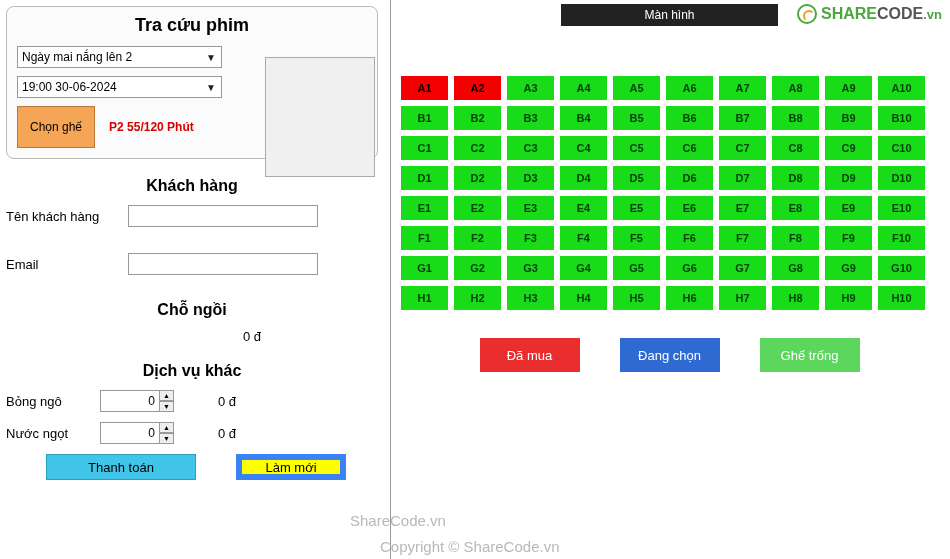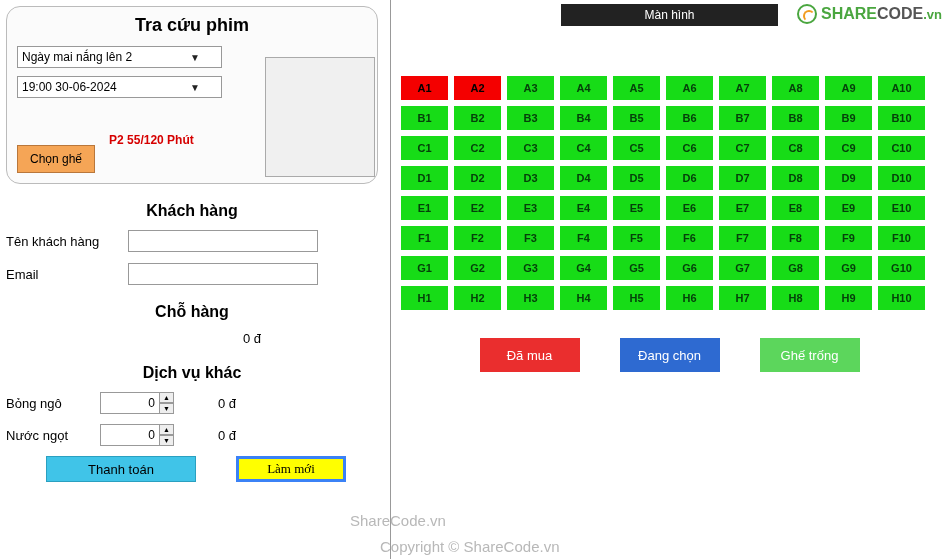--- a/index.html
+++ b/index.html
@@ -2,62 +2,62 @@
 <html><head>
 <meta charset="utf-8">
 <style>
   * { box-sizing: border-box; margin: 0; padding: 0; font-family: Arial, sans-serif; }
   body { width: 950px; height: 559px; background: #fff; position: relative; overflow: hidden; }
   .container { display: flex; height: 559px; }
   .left { width: 390px; padding: 6px 12px 6px 6px; background: #fff; }
   .divider { width: 1px; background: #999; }
   .right { flex: 1; padding: 4px 12px 4px 10px; background: #fff; }
 
-  .panel { border: 1px solid #bbb; border-radius: 14px; padding: 8px 10px 10px; background: #fbfbfb; }
+  .panel { border: 1px solid #bbb; border-radius: 8px; padding: 8px 10px 10px; background: #fbfbfb; }
   .panel-title { text-align: center; font-size: 18px; font-weight: bold; margin-bottom: 10px; }
 
   .field-row { margin-bottom: 8px; }
   .date-row { display: flex; align-items: center; gap: 2px; }
   input[type="text"].fld, .combo {
     height: 22px; border: 1px solid #999; background: #fff; font-size: 12px;
     padding: 0 4px; outline: none;
   }
   .date-input { width: 180px; }
   .date-btn {
     width: 22px; height: 22px; border: 1px solid #aaa; background: #f0f0f0;
     display:flex; align-items:center; justify-content:center; font-size:10px;
     cursor:pointer; color:#a33;
   }
-  .combo { width: 205px; display: inline-flex; align-items: center; justify-content: space-between; padding-right: 18px; }
+  .combo { width: 205px; display: inline-flex; align-items: center; justify-content: space-between; padding-right: 2px; }
   .combo .arrow { width: 16px; text-align: center; font-size: 10px; color:#222; }
 
   .imgbox { position: absolute; left: 258px; top: 50px; width: 110px; height: 120px; border:1px solid #aaa; background:#f0f0f0; }
 
   .choose-row { display: flex; align-items: center; gap: 14px; margin-top: 8px; }
-  .btn-orange { background: #f5a556; color: #000; border: 1px solid #b9773b; height: 28px; padding: 0 12px; font-size: 12px; cursor:pointer;margin-top:39px; }
+  .btn-orange { background: #f5a556; color: #000; border: 1px solid #b9773b; height: 42px; padding: 0 12px; font-size: 12px; cursor:pointer; }
   .red-text { color: #d60000; font-size: 12px; font-weight: bold; }
 
   .section-title { text-align: center; font-size: 16px; font-weight: bold; margin: 18px 0 10px; }
-  .lbl-row { display: flex; align-items: center; gap: 12px; margin-bottom: 11px; font-size: 13px; }
+  .lbl-row { display: flex; align-items: center; gap: 12px; margin-bottom: 26px; font-size: 13px; }
   .lbl-row label { min-width: 110px; }
   .text-input { width: 190px; }
 
   .price-line { text-align: center; font-size: 13px; margin: 8px 0 8px 0; padding-left: 120px;}
 
   .svc-row { display:flex; align-items:center; gap:14px; margin-bottom:10px; font-size:13px; }
   .svc-row label { min-width:80px; }
   .spinner { display:flex; align-items:center; }
   .spinner input { width: 60px; height:22px; text-align:right; padding-right:4px; border:1px solid #999; font-size:12px; }
   .spin-btns { display:flex; flex-direction:column; }
   .spin-btns div { width:14px; height:11px; border:1px solid #999; border-left:none; background:#eee; font-size:7px; line-height:9px; text-align:center; cursor:pointer; }
   .svc-price { margin-left: 30px; }
 
   .bottom-btns { display:flex; gap: 40px; margin-top: 2px; padding-left: 40px;}
   .btn-cyan { background:#40c4e8; border:1px solid #2aa0c0; height:26px; width:150px; font-size:13px; cursor:pointer; }
-  .btn-yellow { background:#ffff00; border:3px solid #3b82f6; height:26px; width:110px; font-size:13px; cursor:pointer;font-family:Liberation Serif, serif; }
+  .btn-yellow { background:#ffff00; border:6px solid #3b82f6; height:26px; width:110px; font-size:13px; cursor:pointer; }
 
   
   .screen-bar { background:#222; color:#fff; text-align:center; font-size:12px; height:22px; line-height:22px; margin: 0 0 50px; width:100%; }
   .seat-grid { display:flex; flex-direction:column; gap:6px; }
   .seat-row { display:flex; gap:6px; }
   .seat { width:47px; height:24px; font-size:11px; font-weight:bold; display:flex; align-items:center; justify-content:center; color:#05400a; background:#17dc17; cursor:pointer; }
   .seat.bought { background:#f40000; color:#000; }
   .legend { display:flex; gap:40px; justify-content:center; margin-top:28px; }
   .lg-btn { height:34px; width:100px; color:#fff; font-size:13px; display:flex; align-items:center; justify-content:center; border:none; }
   .lg-red { background:#ea2e2e; }
@@ -107,21 +107,21 @@
     <div class="section-title">Khách hàng</div>
     <div class="lbl-row">
       <label>Tên khách hàng</label>
       <input type="text" class="fld text-input" value="" style="">
     </div>
     <div class="lbl-row">
       <label>Email</label>
       <input type="text" class="fld text-input" value="" style="">
     </div>
 
-    <div class="section-title">Chỗ hàng</div>
+    <div class="section-title">Chỗ ngồi</div>
     <div class="price-line">0 đ</div>
 
     <div class="section-title">Dịch vụ khác</div>
     <div class="svc-row">
       <label>Bỏng ngô</label>
       <div class="spinner">
         <input type="text" value="0" style="">
         <div class="spin-btns">
           <div>▲</div>
           <div>▼</div>

